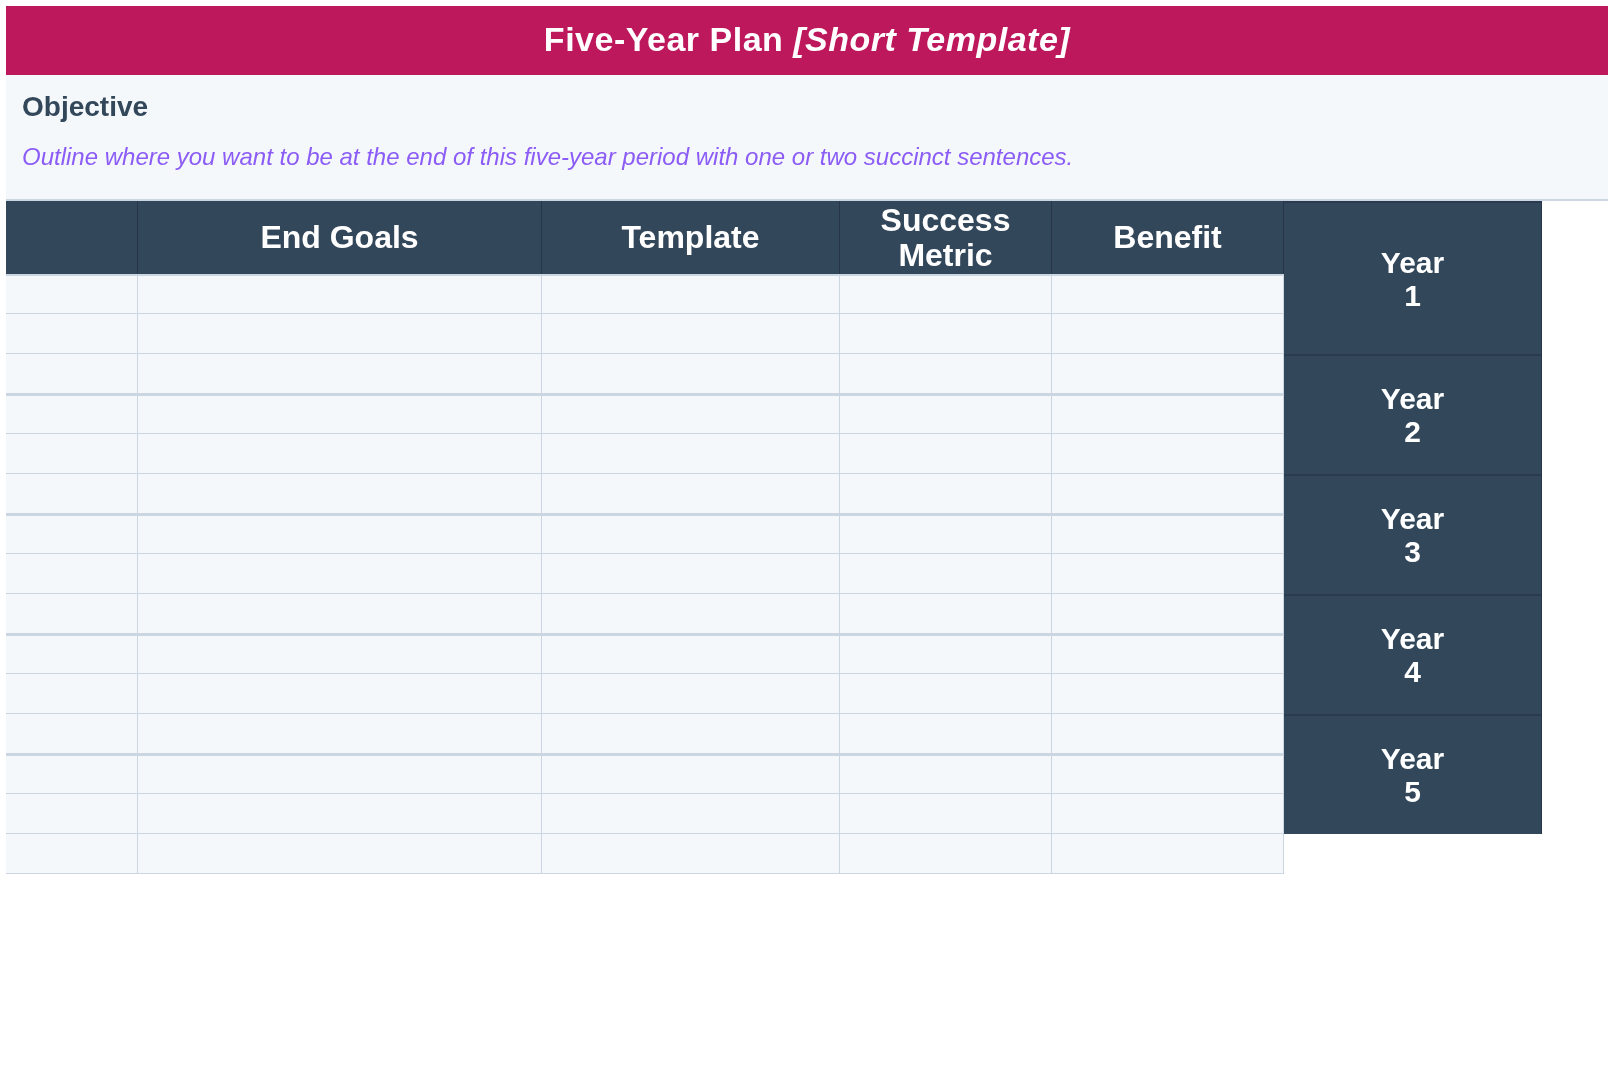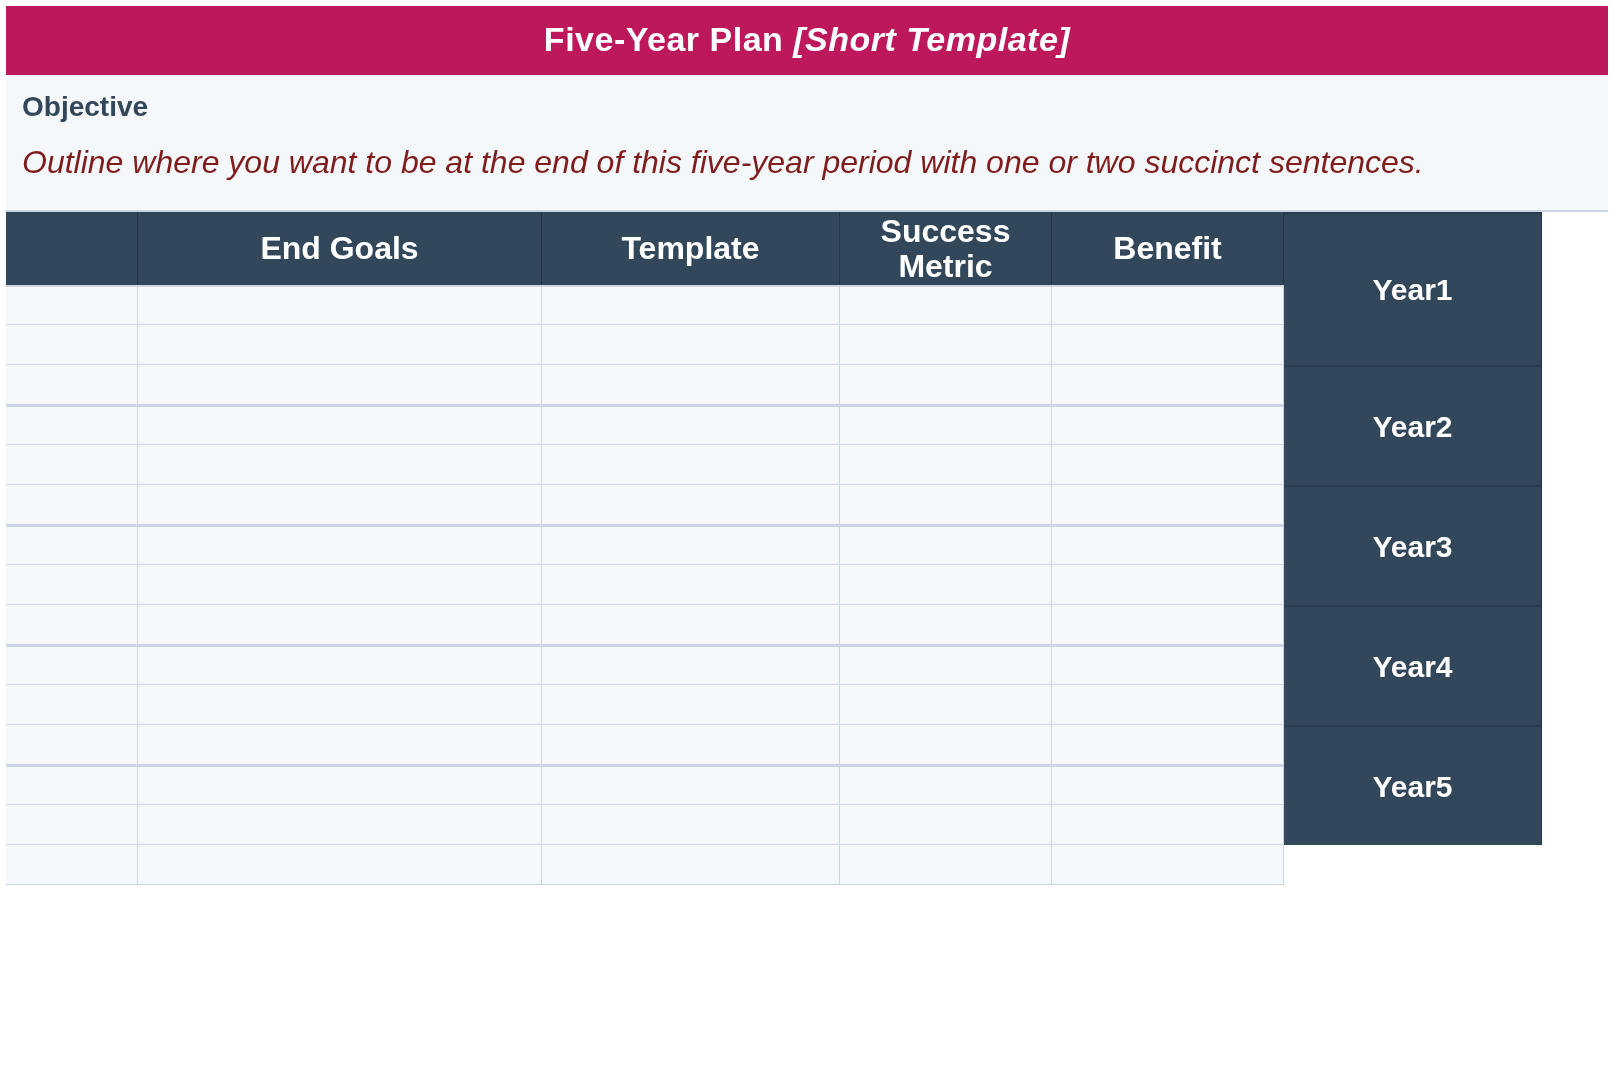--- a/index.html
+++ b/index.html
@@ -34,23 +34,23 @@
     background: #f5f8fa;
     padding: 16px 16px 26px 16px;
   }
   .objective .label {
     color: #33475b;
     font-weight: 800;
     font-size: 28px;
     margin-bottom: 18px;
   }
   .objective .desc {
-    color: #7f1d1d;
+    color: #8b5cf6;
     font-style: italic;
-    font-size: 32px;
+    font-size: 24px;
     line-height: 1.35;
     font-weight: 500;
   }
 
   
   .grid {
     display: grid;
     grid-template-columns: 132px 404px 298px 212px 232px 258px; 
     border-top: 2px solid #cbd6e2;
   }
@@ -72,21 +72,21 @@
   .corner-head { background: #33475b; border-right: 1px solid #26354a; }
 
   
   .year-cell {
     background: #33475b;
     color: #ffffff;
     font-weight: 800;
     font-size: 30px;
     line-height: 1.1;
     display: flex;
-    flex-direction: row;
+    flex-direction: column;
     align-items: center;
     justify-content: center;
     text-align: center;
     grid-row: span 3;
     border-top: 2px solid #2a3a4f;
     border-right: 1px solid #26354a;
     padding: 6px 4px;
   }
   .year-cell span { display: block; }
 

